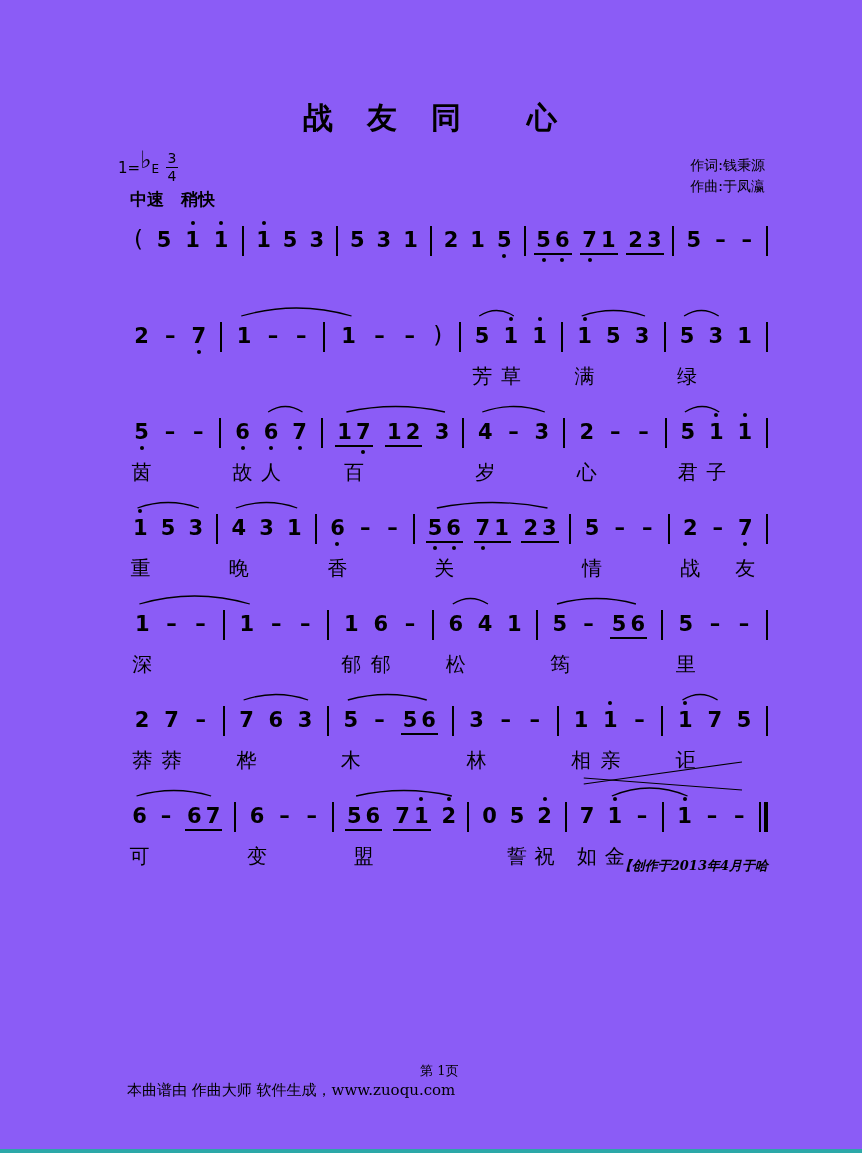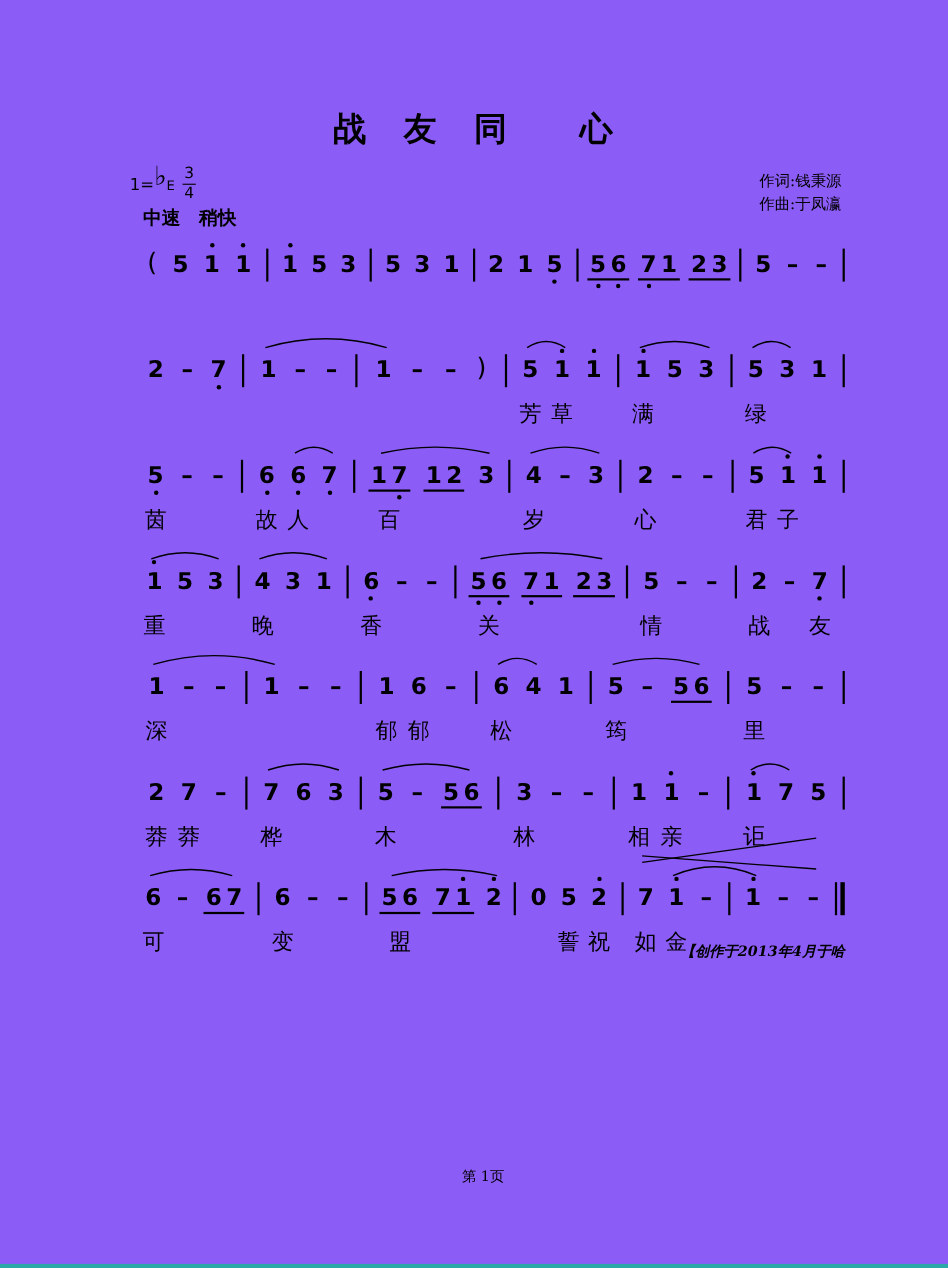--- a/index.html
+++ b/index.html
@@ -467,15 +467,16 @@
         <div class="lyric" style="left: 243.547px;">盟</div>
         <div class="lyric" style="left: 397.047px;">誓</div>
         <div class="lyric" style="left: 424.547px;">祝</div>
         <div class="lyric" style="left: 467.078px;">如</div>
         <div class="lyric" style="left: 494.734px;">金</div>
         <div class="annotation">【创作于2013年4月于哈</div>
       </div>
     </div>
 
   <div class="page-num">第 1页</div>
+  <div class="footer-credit">本曲谱由 作曲大师 软件生成，www.zuoqu.com</div>
   <div class="bottom-strip" style="background: rgb(44, 168, 168);"></div>
 
 </div>
 
 </body></html>

